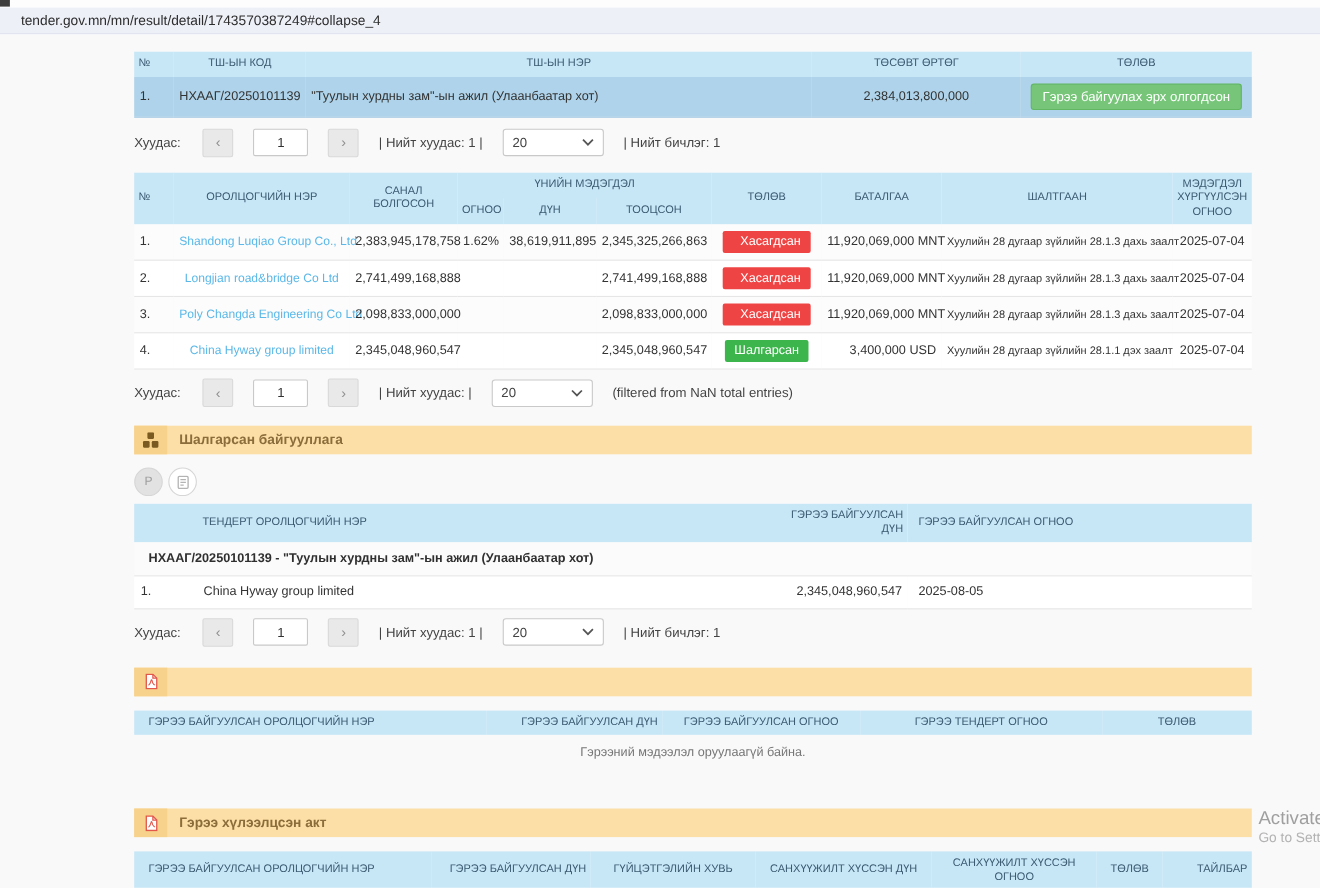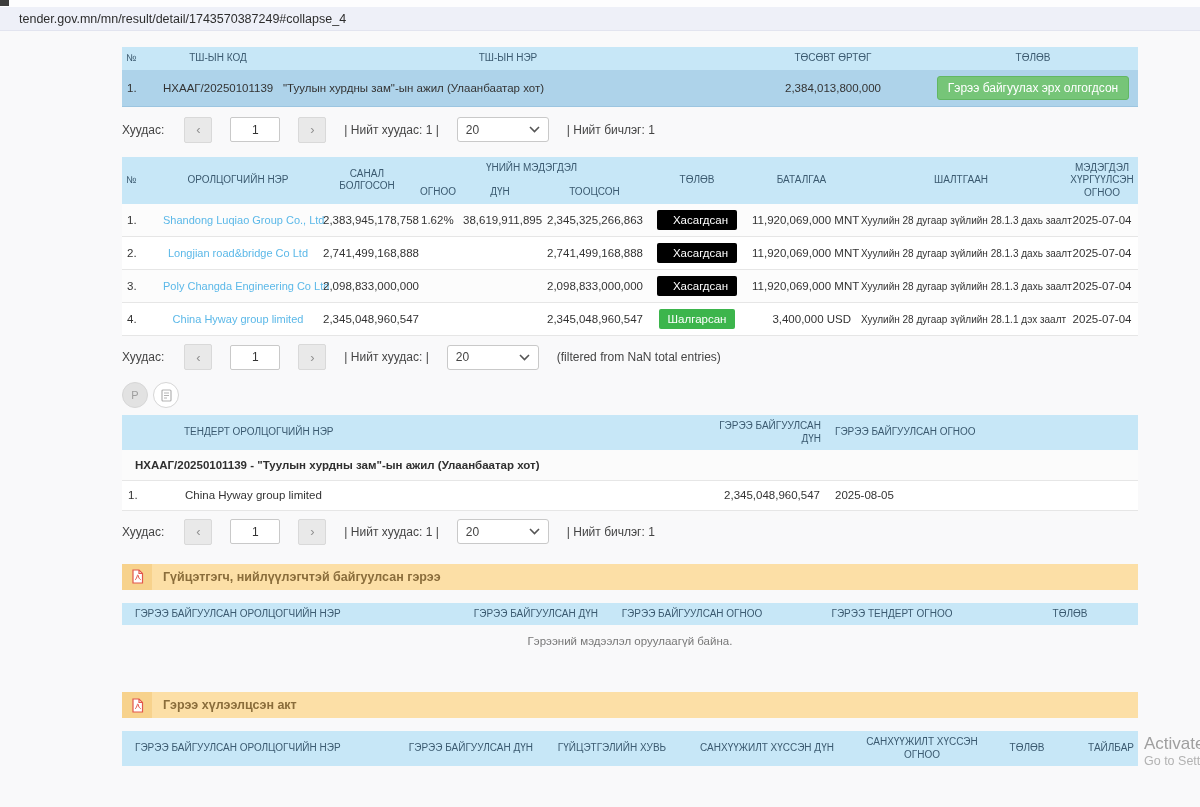--- a/index.html
+++ b/index.html
@@ -27,21 +27,21 @@
   .al { text-align:left; } .ar { text-align:right; } .ac { text-align:center; }
   .nowrap { white-space:nowrap; }
   .link { color:#5bb8e8; text-decoration:none; cursor:pointer; }
 
   .row-selected td { background:#aed3ea !important; border-bottom:1px solid #9cc5e0; }
   .btn-awarded {
     display:inline-block; background:#76c578; border:1px solid #62b763; color:#fff;
     font-size:12px; padding:4px 10px; border-radius:3px; white-space:nowrap;
   }
   .badge { display:inline-block; color:#fff; font-size:11.5px; padding:4px 9px; border-radius:2px; }
-  .badge-rejected { background:#000000;padding-left:16px; }
+  .badge-rejected { background:#ef4444;padding-left:16px; }
   .badge-selected { background:#3cb54c; }
 
   .pagination { display:flex; align-items:center; gap:18px; margin-top:10px; font-size:12px; color:#444; }
   .pg-label { margin-right:2px; }
   .pg-btn {
     width:28px; height:26px; background:#e9e9e9; border:1px solid #d9d9d9; color:#909090;
     display:flex; align-items:center; justify-content:center; border-radius:2px; font-size:13px; cursor:pointer;
   }
   .pg-input { width:50px; height:25px; border:1px solid #c9c9c9; text-align:center; font-size:12px;
     border-radius:2px; background:#fff; font-family:"Liberation Sans",sans-serif; color:#333; }
@@ -223,20 +223,32 @@
     <span class="pg-sep">| Нийт хуудас: |</span>
     <span class="pg-select">
       <span>20</span>
       <svg width="11" height="7" viewBox="0 0 11 7">
           <path d="M1 1 L5.5 5.5 L10 1" stroke="#555" stroke-width="1.6" fill="none"></path>
         </svg>
     </span>
     <span class="pg-sep">(filtered from NaN total entries)</span>
   </div>
 
+  <div class="banner mt17">
+    <span class="banner-icon">
+      <svg width="16" height="15" viewBox="0 0 16 15">
+          <g fill="#7a5a20">
+            <rect x="5" y="0" width="6" height="6" rx="1"></rect>
+            <rect x="1" y="8" width="6" height="6" rx="1"></rect>
+            <rect x="9" y="8" width="6" height="6" rx="1"></rect>
+          </g>
+        </svg>
+    </span>
+    <span>Шалгарсан байгууллага</span>
+  </div>
 
   <div class="export-row">
     <span class="circle-btn filled">
         <span>P</span>
       </span>
     <span class="circle-btn">
       <svg width="11" height="13" viewBox="0 0 11 13">
           <rect x="1" y="1" width="9" height="11" rx="1" fill="none" stroke="#b3b3b3" stroke-width="1.2"></rect>
           <line x1="3" y1="4" x2="8" y2="4" stroke="#b3b3b3"></line>
           <line x1="3" y1="6.5" x2="8" y2="6.5" stroke="#b3b3b3"></line>
@@ -293,21 +305,20 @@
   </div>
 
   <div class="banner mt19">
     <span class="banner-icon">
       <svg width="13" height="15" viewBox="0 0 13 15">
           <path d="M2 1 h6 l3.5 3.5 V14 H2 Z" fill="#fff" stroke="#e2574c" stroke-width="1.2"></path>
           <path d="M8 1 v3.5 h3.5" fill="none" stroke="#e2574c" stroke-width="1.2"></path>
           <path d="M4 11 c1-.5 2-3 2.3-4.3 .2-1 1-1 1 .2 0 1.5 1.4 3.4 2.4 3.8" fill="none" stroke="#e2574c" stroke-width="1"></path>
         </svg>
     </span>
-    <span>Гүйцэтгэгч, нийлүүлэгчтэй байгуулсан гэрээ</span>
   </div>
 
   <table class="mt13">
     <colgroup>
         <col style="width:320px">
         <col style="width:160px">
         <col style="width:180px">
         <col style="width:220px">
         <col style="width:136px">
       </colgroup>

